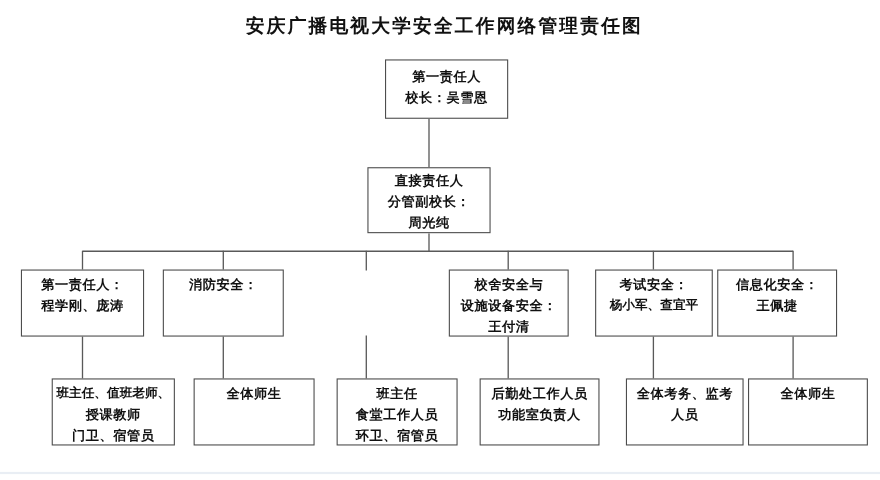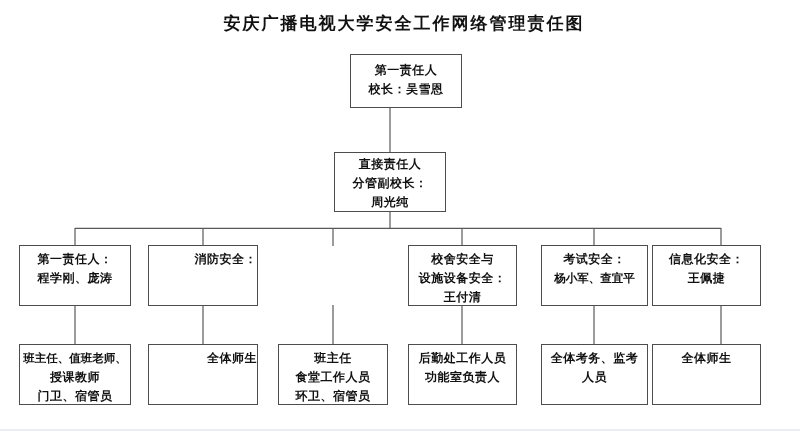--- a/index.html
+++ b/index.html
@@ -46,23 +46,23 @@
     font-size:12px;
     line-height:19px;
     text-align:center;
     letter-spacing:0.5px;
     padding-top:4px;
   }
   .box div{white-space:nowrap;}
   .lvl1{left:334px;top:54px;width:112px;height:54px;padding-top:6px;margin-left:16px;}
   .lvl2{left:334px;top:152px;width:112px;height:60px;padding-top:2px;}
   .r3{top:245px;height:61px;}
-  .r4{top:344px;height:61px;}
+  .r4{top:344px;height:61px;margin-left:28px;}
   .c1{left:19px;width:112px;}
-  .c2{left:148px;width:110px;text-align:right;}
+  .c2{left:148px;width:110px;}
   .c3{left:278px;width:110px;}
   .c4{left:408px;width:109px;}
   .c5{left:541px;width:107px;}
   .c6{left:652px;width:109px;}
   .tight{letter-spacing:0;font-size:11.5px;}
   .bottom-rule{
     position:absolute;
     left:0;top:429px;width:800px;height:2px;
     background:var(--bottom_rule);
   }

